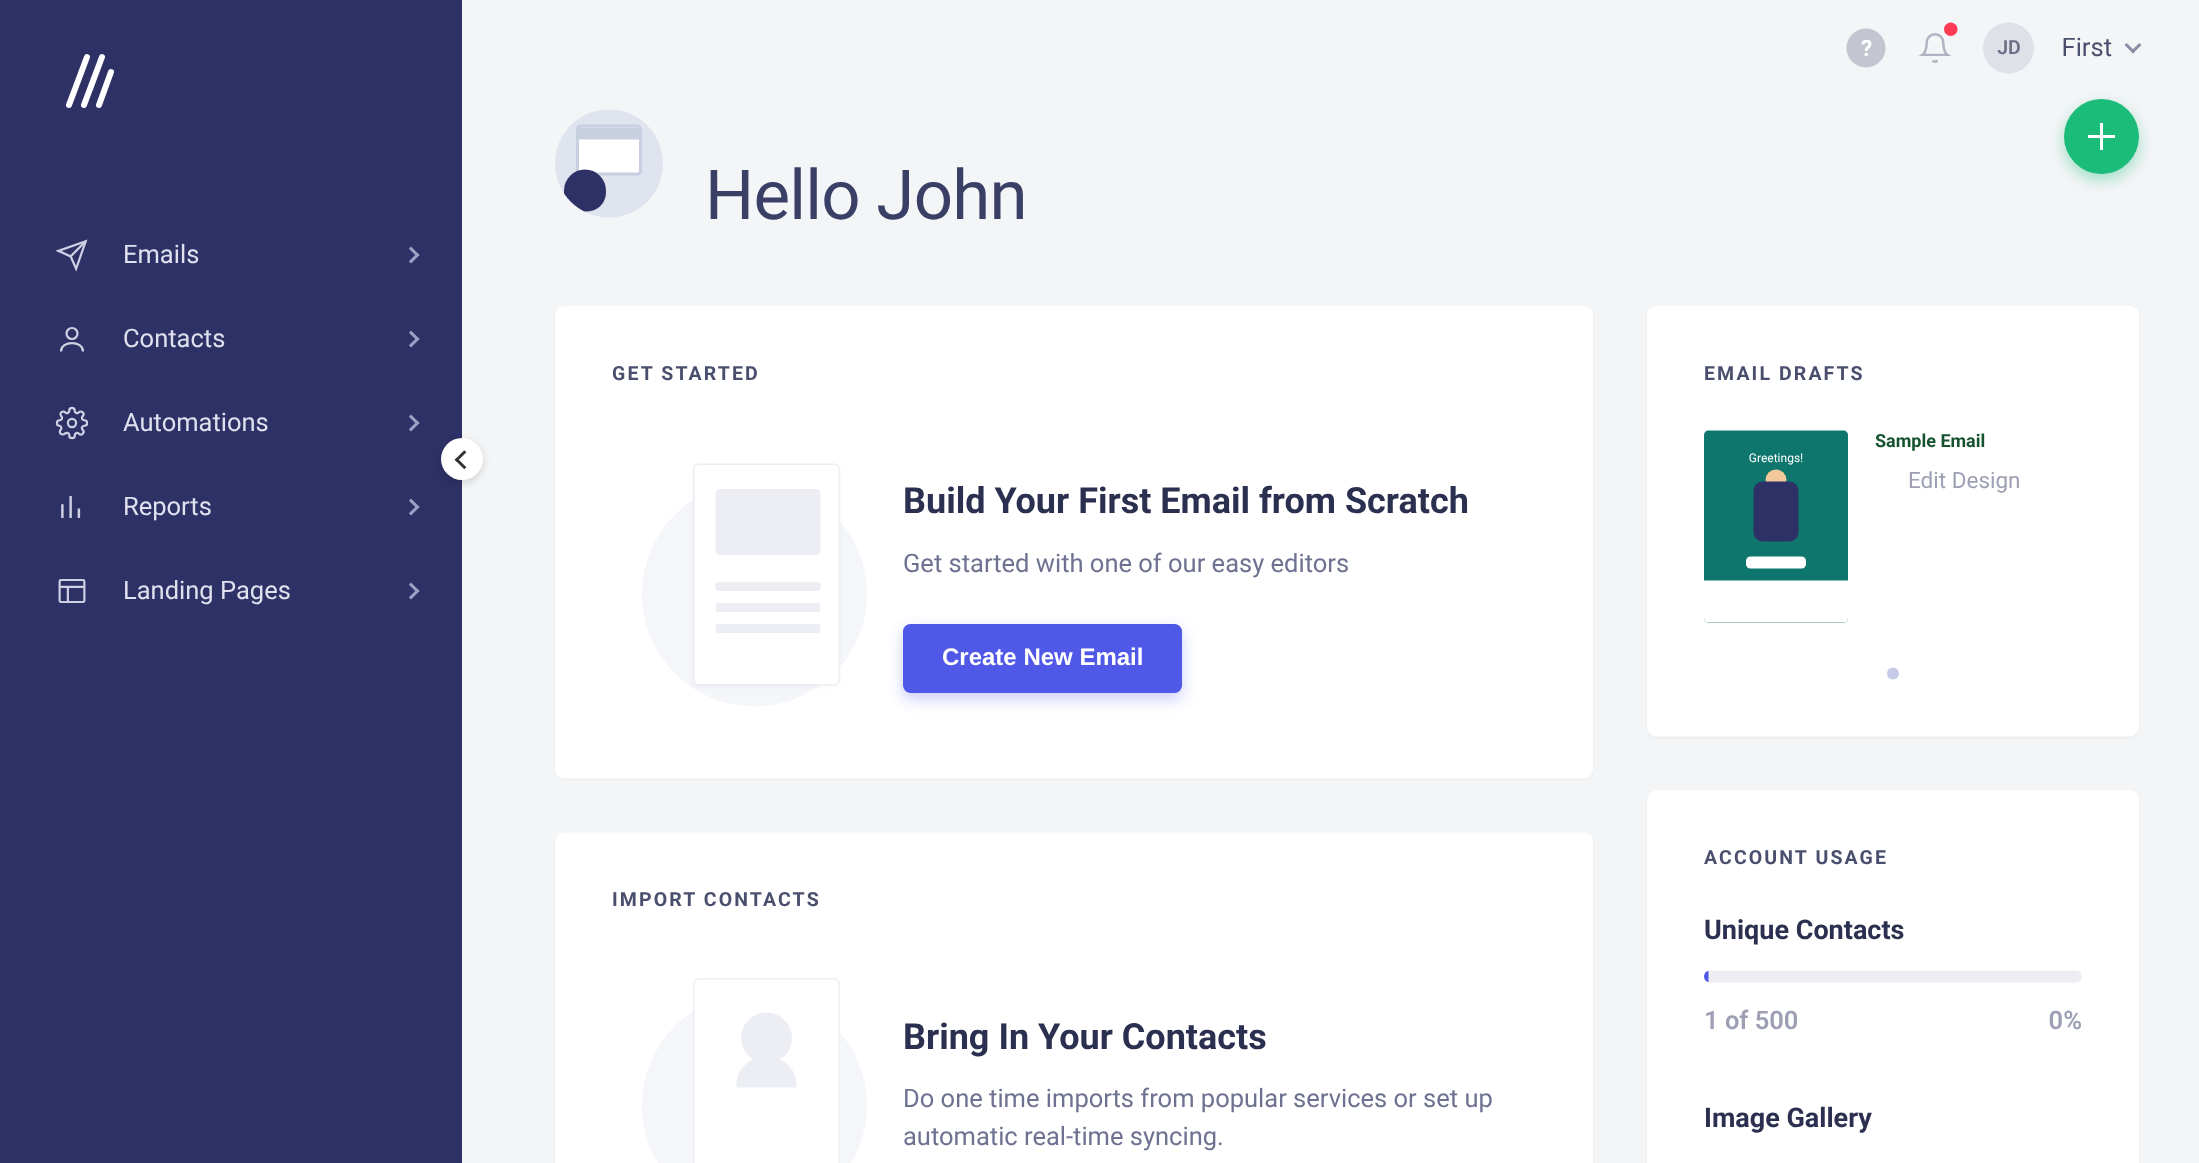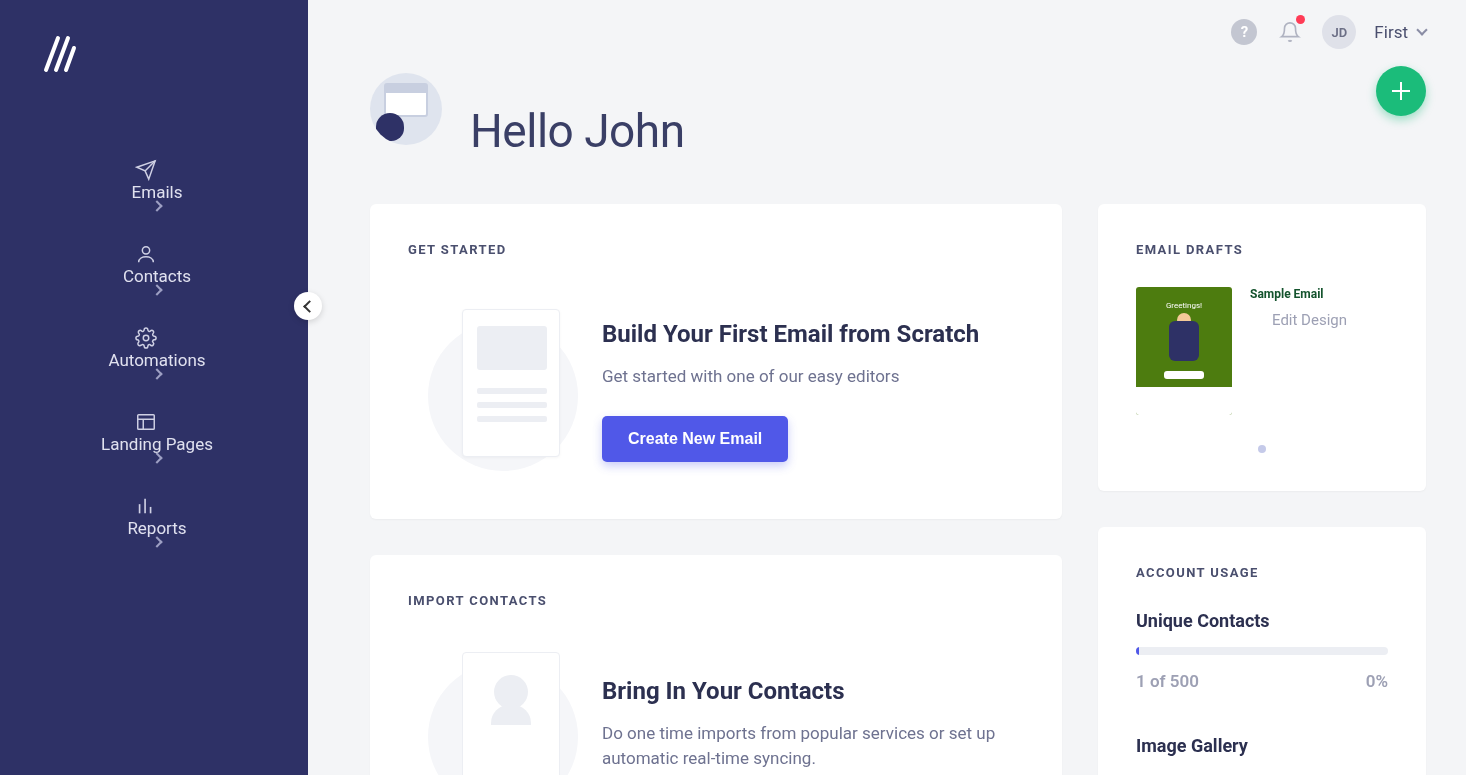--- a/index.html
+++ b/index.html
@@ -4,21 +4,21 @@
 <style>
 * { margin: 0; padding: 0; box-sizing: border-box; }
 body { font-family: -apple-system, BlinkMacSystemFont, 'Segoe UI', Roboto, sans-serif; background: #f4f5f7; color: #1e2850; overflow-x: hidden; }
 .app { display: flex; min-height: 100vh; }
 
 
 .sidebar { width: 308px; background: #2e3166; color: #fff; padding-top: 28px; position: relative; flex-shrink: 0; }
 .logo { margin-left: 38px; margin-bottom: 60px; }
 .logo svg { width: 40px; height: 50px; }
 .nav { list-style: none; }
-.nav-item { display: flex; align-items: center; padding: 16px 30px 16px 36px; cursor: pointer; flex-direction: column; }
+.nav-item { display: flex; align-items: center; padding: 16px 30px 16px 36px; cursor: pointer; }
 .nav-icon { width: 24px; height: 24px; margin-right: 22px; flex-shrink: 0; display: flex; align-items: center; justify-content: center; }
 .nav-label { flex: 1; font-size: 17px; color: #e0e1ef; }
 .nav-chevron { width: 8px; height: 8px; border-right: 2px solid #9ea0c4; border-bottom: 2px solid #9ea0c4; transform: rotate(-45deg); }
 .collapse-handle { position: absolute; right: -14px; top: 292px; width: 28px; height: 28px; background: #fff; border-radius: 50%; display: flex; align-items: center; justify-content: center; cursor: pointer; box-shadow: 0 2px 6px rgba(0,0,0,0.15); }
 .collapse-handle::before { content: ''; width: 7px; height: 7px; border-left: 2px solid #333; border-bottom: 2px solid #333; transform: rotate(45deg); margin-left: 3px; }
 
 
 .main { flex: 1; padding: 0 40px 40px 62px; min-width: 0; }
 .topbar { display: flex; justify-content: flex-end; align-items: center; gap: 18px; padding-top: 14px; height: 50px; }
 .icon-btn { width: 28px; height: 28px; display: flex; align-items: center; justify-content: center; cursor: pointer; color: #b0b3c1; position: relative; }
@@ -58,21 +58,21 @@
 .gs-text p { font-size: 17px; color: #6e7290; line-height: 1.5; margin-bottom: 26px; }
 .btn-primary { display: inline-block; background: #5058e8; color: #fff; border: none; padding: 14px 26px; font-size: 16px; font-weight: 600; border-radius: 5px; cursor: pointer; box-shadow: 0 4px 10px rgba(80,88,232,0.3); }
 
 .placeholder-contact { width: 170px; height: 170px; position: relative; flex-shrink: 0; }
 .pc-card { position: absolute; left: 54px; top: 0px; width: 98px; height: 148px; background: #fff; border: 1px solid #eceef3; border-radius: 4px; }
 .pc-avatar { position: absolute; top: 22px; left: 50%; transform: translateX(-50%); width: 34px; height: 34px; background: #eceef3; border-radius: 50%; }
 .pc-body { position: absolute; top: 52px; left: 50%; transform: translateX(-50%); width: 40px; height: 20px; background: #eceef3; border-radius: 18px 18px 0 0; }
 
 
 .draft-item { display: flex; gap: 18px; cursor: pointer; }
-.draft-thumb { width: 96px; height: 128px; background: #4d7c0f; border-radius: 3px; position: relative; overflow: hidden; flex-shrink: 0; }
+.draft-thumb { width: 96px; height: 128px; background: #0f766e; border-radius: 3px; position: relative; overflow: hidden; flex-shrink: 0; }
 .dt-title { position: absolute; top: 14px; left: 50%; transform: translateX(-50%); font-size: 8px; color: #fff; }
 .dt-person { position: absolute; top: 34px; left: 50%; transform: translateX(-50%); width: 30px; height: 40px; background: #2e3166; border-radius: 6px; }
 .dt-head { position: absolute; top: 26px; left: 50%; transform: translateX(-50%); width: 14px; height: 14px; background: #f4c999; border-radius: 50%; }
 .dt-btn { position: absolute; top: 84px; left: 50%; transform: translateX(-50%); width: 40px; height: 8px; background: #fff; border-radius: 3px; }
 .dt-footer { position: absolute; bottom: 0; left: 0; right: 0; height: 28px; background: #fff; }
 .draft-info h4 { font-size: 12px; font-weight: 700; color: #14532d; margin-bottom: 10px; }
 .draft-info p { font-size: 15px; color: #9da0b4; margin-left: 22px; }
 .carousel-dots { display: flex; justify-content: center; margin-top: 30px; }
 .dot { width: 8px; height: 8px; border-radius: 50%; background: #c5cae9; }
 
@@ -124,38 +124,38 @@
           <svg width="22" height="22" viewBox="0 0 24 24" fill="none" stroke="#cfd0e4" stroke-width="1.6">
               <circle cx="12" cy="12" r="3"></circle>
               <path d="M19.4 15a1.7 1.7 0 0 0 .34 1.87l.06.06a2 2 0 1 1-2.83 2.83l-.06-.06a1.7 1.7 0 0 0-1.87-.34 1.7 1.7 0 0 0-1 1.55V21a2 2 0 1 1-4 0v-.09a1.7 1.7 0 0 0-1-1.55 1.7 1.7 0 0 0-1.87.34l-.6.06a2 2 0 1 1-2.83-2.83l.06-.06a1.7 1.7 0 0 0 .34-1.87 1.7 1.7 0 0 0-1.55-1H3a2 2 0 1 1 0-4h.09a1.7 1.7 0 0 0 1.55-1 1.7 1.7 0 0 0-.34-1.87l-.06-.06a2 2 0 1 1 2.83-2.83l.06.06a1.7 1.7 0 0 0 1.87.34H9a1.7 1.7 0 0 0 1-1.55V3a2 2 0 1 1 4 0v.09a1.7 1.7 0 0 0 1 1.55 1.7 1.7 0 0 0 1.87-.34l.06-.06a2 2 0 1 1 2.83 2.83l-.06.06a1.7 1.7 0 0 0-.34 1.87V9a1.7 1.7 0 0 0 1.55 1H21a2 2 0 1 1 0 4h-.09a1.7 1.7 0 0 0-1.55 1z"></path>
             </svg>
         </span>
         <span class="nav-label">Automations</span>
         <span class="nav-chevron"></span>
       </li>
       <li class="nav-item">
         <span class="nav-icon">
-          <svg width="22" height="22" viewBox="0 0 24 24" fill="none" stroke="#cfd0e4" stroke-width="1.6">
-              <rect x="3" y="4" width="18" height="16" rx="1"></rect>
-              <line x1="3" y1="9" x2="21" y2="9"></line>
-              <line x1="9" y1="9" x2="9" y2="20"></line>
-            </svg>
-        </span>
-        <span class="nav-label">Landing Pages</span>
-        <span class="nav-chevron"></span>
-      </li>
-      <li class="nav-item">
-        <span class="nav-icon">
           <svg width="22" height="22" viewBox="0 0 24 24" fill="none" stroke="#cfd0e4" stroke-width="1.8">
               <line x1="5" y1="20" x2="5" y2="10"></line>
               <line x1="11" y1="20" x2="11" y2="4"></line>
               <line x1="17" y1="20" x2="17" y2="13"></line>
             </svg>
         </span>
         <span class="nav-label">Reports</span>
+        <span class="nav-chevron"></span>
+      </li>
+      <li class="nav-item">
+        <span class="nav-icon">
+          <svg width="22" height="22" viewBox="0 0 24 24" fill="none" stroke="#cfd0e4" stroke-width="1.6">
+              <rect x="3" y="4" width="18" height="16" rx="1"></rect>
+              <line x1="3" y1="9" x2="21" y2="9"></line>
+              <line x1="9" y1="9" x2="9" y2="20"></line>
+            </svg>
+        </span>
+        <span class="nav-label">Landing Pages</span>
         <span class="nav-chevron"></span>
       </li>
     </ul>
     <div class="collapse-handle"></div>
   </aside>
 
   <div class="main-wrap">
     <main class="main">
       <div class="topbar">
         <div class="icon-btn">

